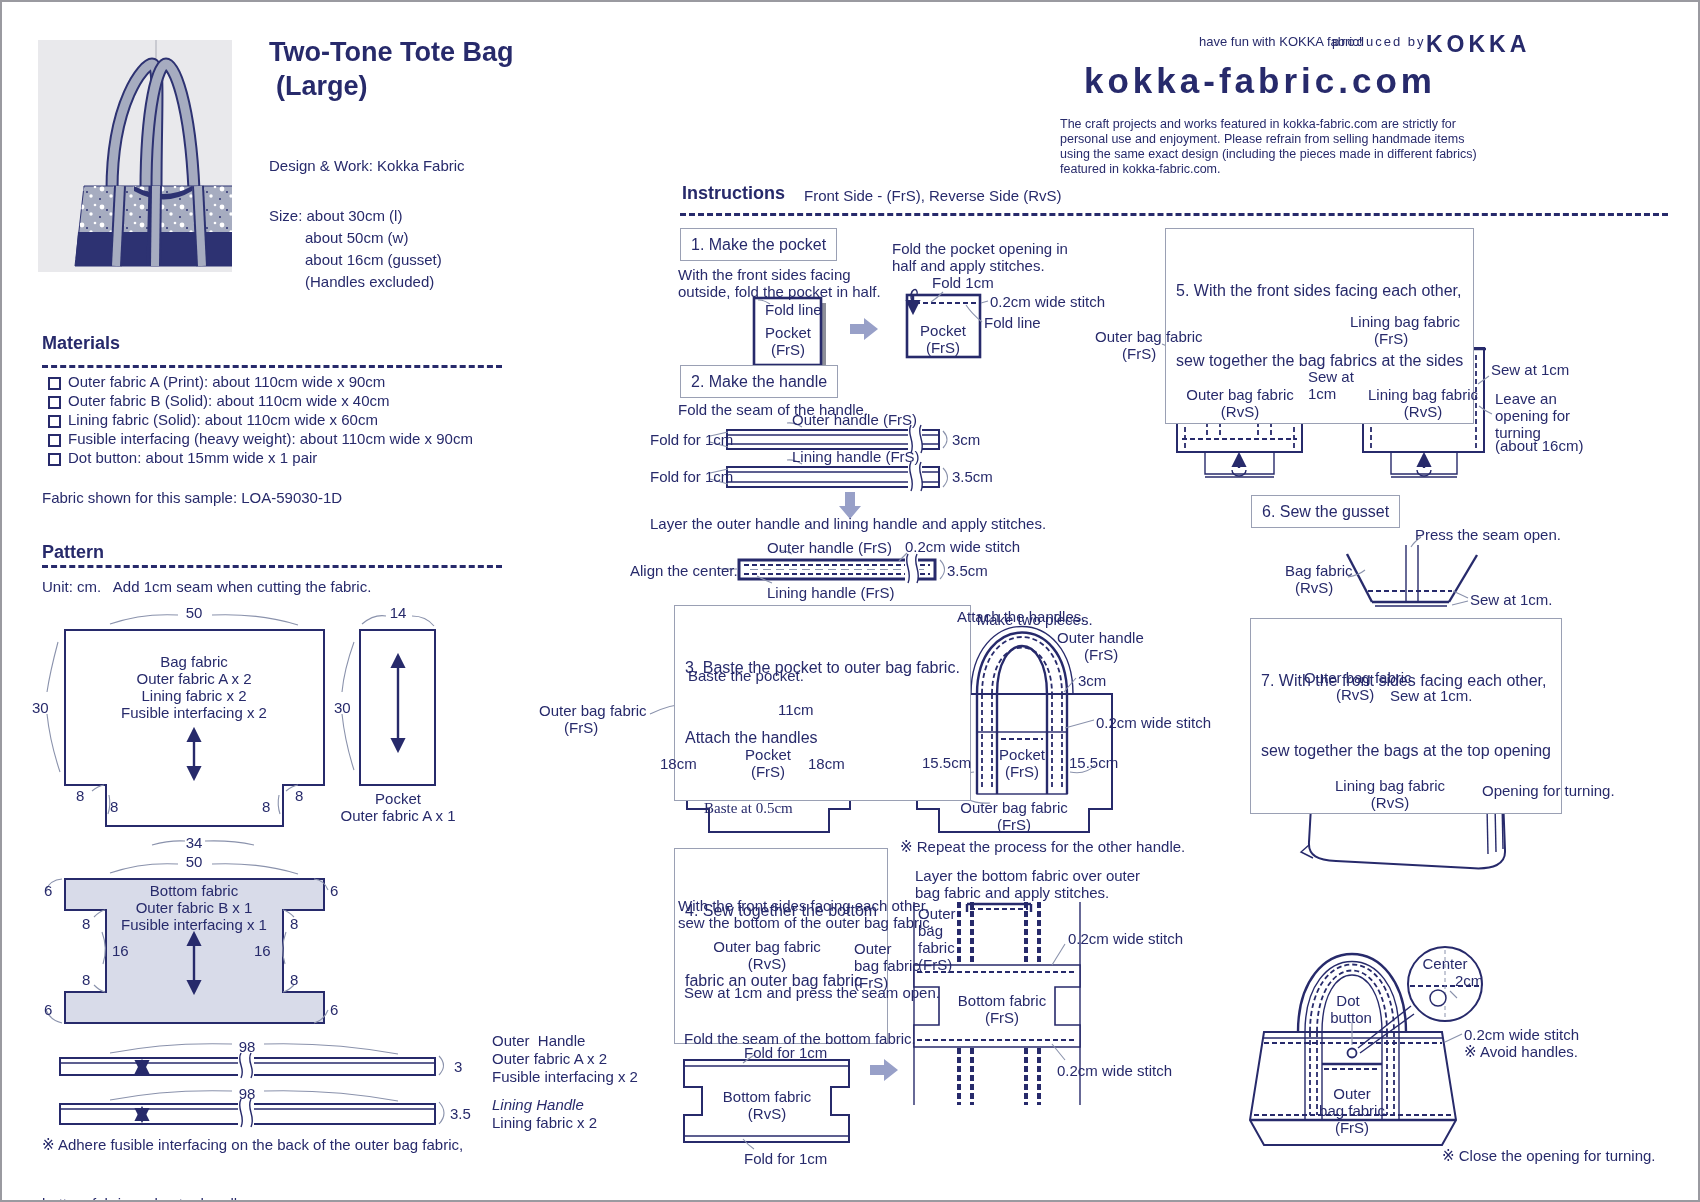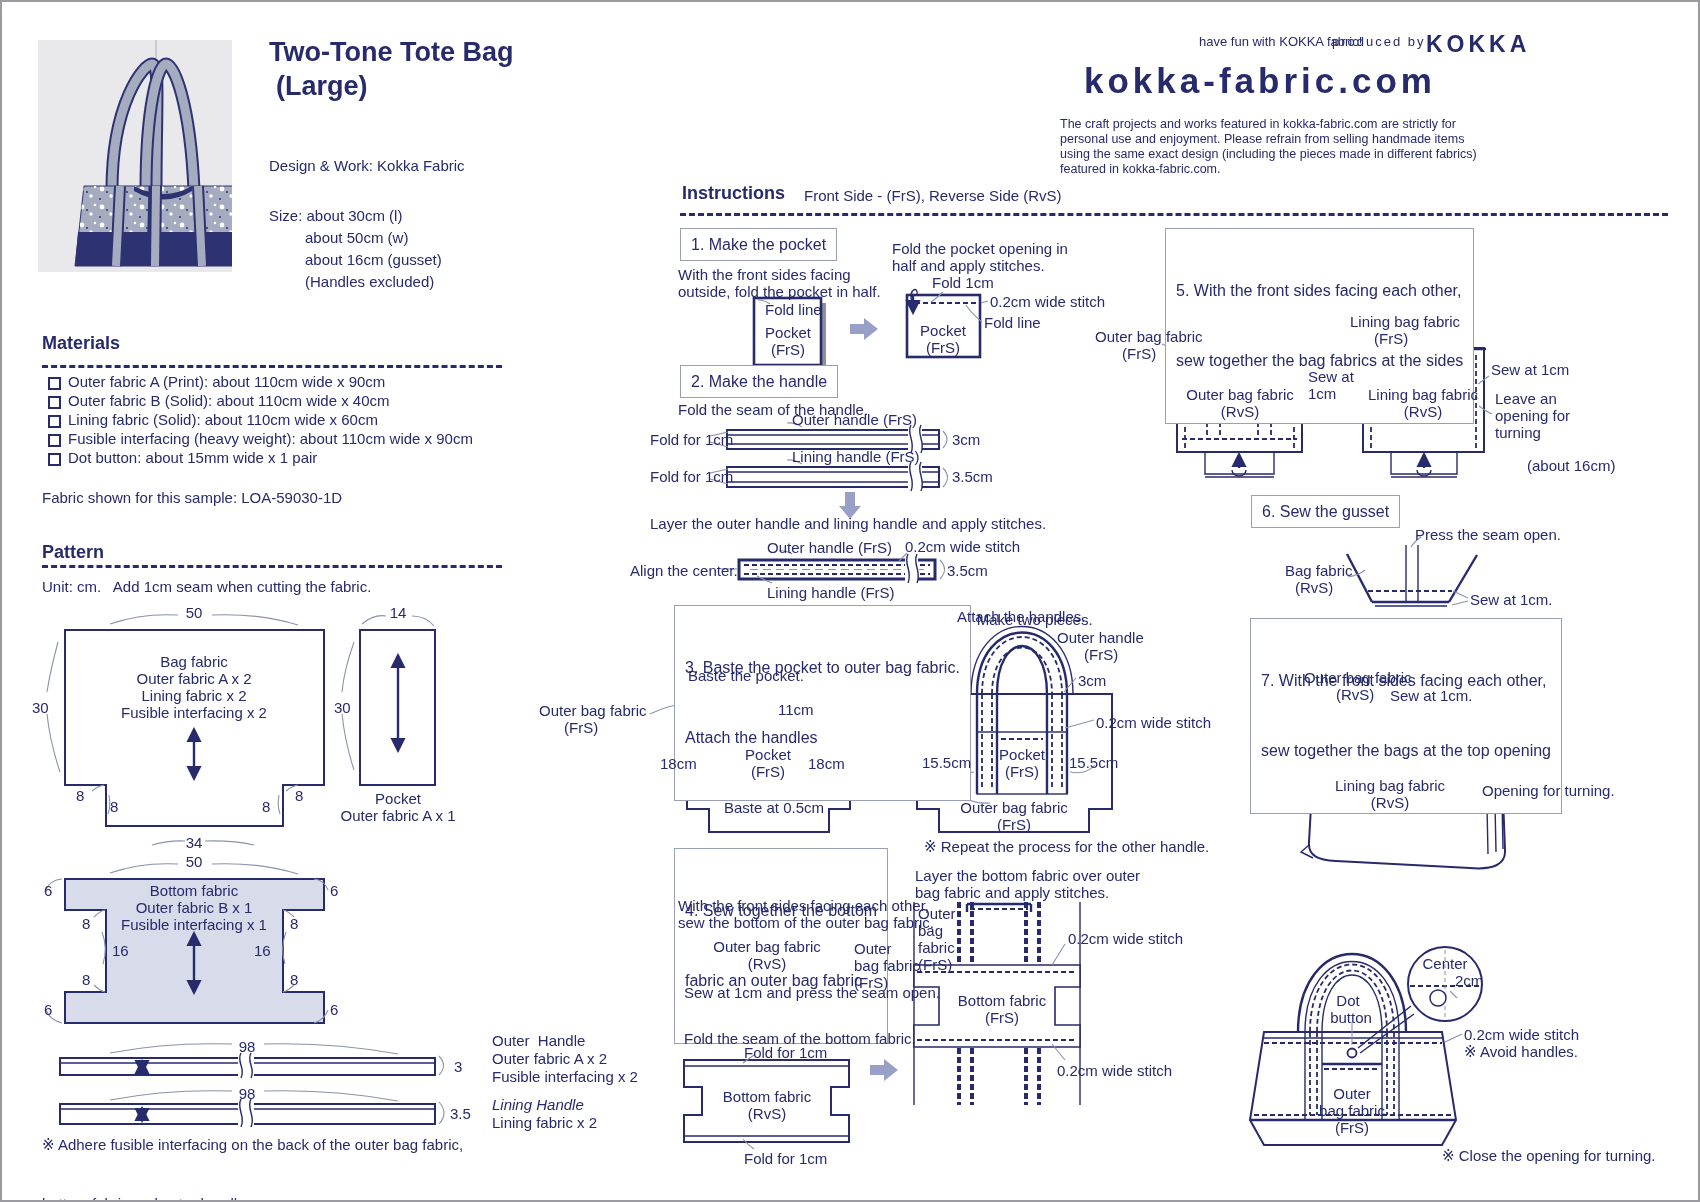--- a/index.html
+++ b/index.html
@@ -478,32 +478,32 @@
   </div>
   <div class="lbl" style="left:686px;top:665px;">Baste the pocket.</div>
   <div class="lbl" style="left:955px;top:606px;">Attach the handles.</div>
   <div class="lbl" style="left:537px;top:700px;">Outer bag fabric</div>
   <div class="lbl" style="left:562px;top:717px;">(FrS)</div>
   <div class="lbl" style="left:776px;top:699px;">11cm</div>
   <div class="lbl" style="left:658px;top:753px;">18cm</div>
   <div class="lbl" style="left:806px;top:753px;">18cm</div>
   <div class="lbl c" style="left:766px;top:744px;">Pocket</div>
   <div class="lbl c" style="left:766px;top:761px;">(FrS)</div>
-  <div class="lbl" style="left:722px;top:797px;">Baste at 0.5cm</div>
+  <div class="lbl" style="left:702px;top:797px;font-family:Liberation Serif, serif;">Baste at 0.5cm</div>
   <div class="lbl" style="left:1055px;top:627px;">Outer handle</div>
   <div class="lbl" style="left:1082px;top:644px;">(FrS)</div>
   <div class="lbl" style="left:1076px;top:670px;">3cm</div>
   <div class="lbl" style="left:1094px;top:712px;">0.2cm wide stitch</div>
   <div class="lbl" style="left:920px;top:752px;">15.5cm</div>
   <div class="lbl" style="left:1067px;top:752px;">15.5cm</div>
   <div class="lbl c" style="left:1020px;top:744px;">Pocket</div>
   <div class="lbl c" style="left:1020px;top:761px;">(FrS)</div>
   <div class="lbl c" style="left:1012px;top:797px;">Outer bag fabric</div>
   <div class="lbl c" style="left:1012px;top:814px;">(FrS)</div>
-  <div class="lbl" style="left:898px;top:836px;margin-left:24px;">※ Repeat the process for the other handle.</div>
+  <div class="lbl" style="left:898px;top:836px;">※ Repeat the process for the other handle.</div>
 
   <div class="box" style="left:672px;top:846px;">
     <div>4. Sew together the bottom</div>
     <div>fabric an outer bag fabric</div>
   </div>
   <div class="lbl" style="left:676px;top:895px;">With the front sides facing each other,</div>
   <div class="lbl" style="left:676px;top:912px;">sew the bottom of the outer bag fabric.</div>
   <div class="lbl c" style="left:765px;top:936px;">Outer bag fabric</div>
   <div class="lbl c" style="left:765px;top:953px;">(RvS)</div>
   <div class="lbl" style="left:852px;top:938px;">Outer</div>
@@ -537,21 +537,21 @@
   <div class="lbl" style="left:1306px;top:366px;">Sew at</div>
   <div class="lbl" style="left:1306px;top:383px;">1cm</div>
   <div class="lbl" style="left:1348px;top:311px;">Lining bag fabric</div>
   <div class="lbl" style="left:1372px;top:328px;">(FrS)</div>
   <div class="lbl c" style="left:1421px;top:384px;">Lining bag fabric</div>
   <div class="lbl c" style="left:1421px;top:401px;">(RvS)</div>
   <div class="lbl" style="left:1489px;top:359px;">Sew at 1cm</div>
   <div class="lbl" style="left:1493px;top:388px;">Leave an</div>
   <div class="lbl" style="left:1493px;top:405px;">opening for</div>
   <div class="lbl" style="left:1493px;top:422px;">turning</div>
-  <div class="lbl" style="left:1493px;top:455px;margin-left:32px;">(about 16cm)</div>
+  <div class="lbl" style="left:1493px;top:435px;">(about 16cm)</div>
 
   <div class="box" style="left:1249px;top:487px;margin-top:6px;"><div>6. Sew the gusset</div></div>
   <div class="lbl" style="left:1413px;top:524px;">Press the seam open.</div>
   <div class="lbl" style="left:1283px;top:560px;">Bag fabric</div>
   <div class="lbl" style="left:1293px;top:577px;">(RvS)</div>
   <div class="lbl" style="left:1468px;top:589px;">Sew at 1cm.</div>
 
   <div class="box" style="left:1248px;top:616px;">
     <div>7. With the front sides facing each other,</div>
     <div>sew together the bags at the top opening</div>

